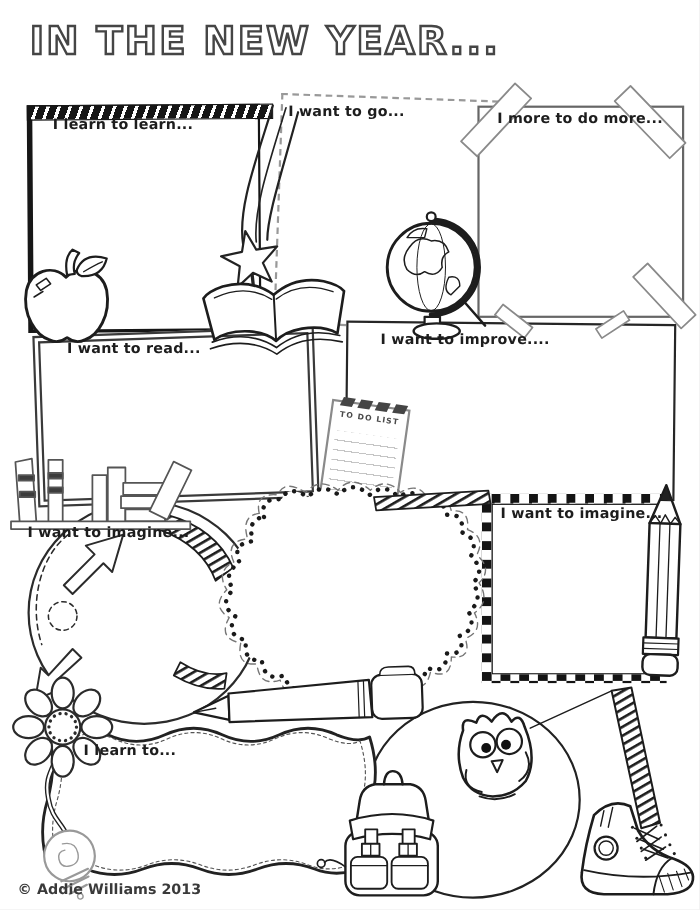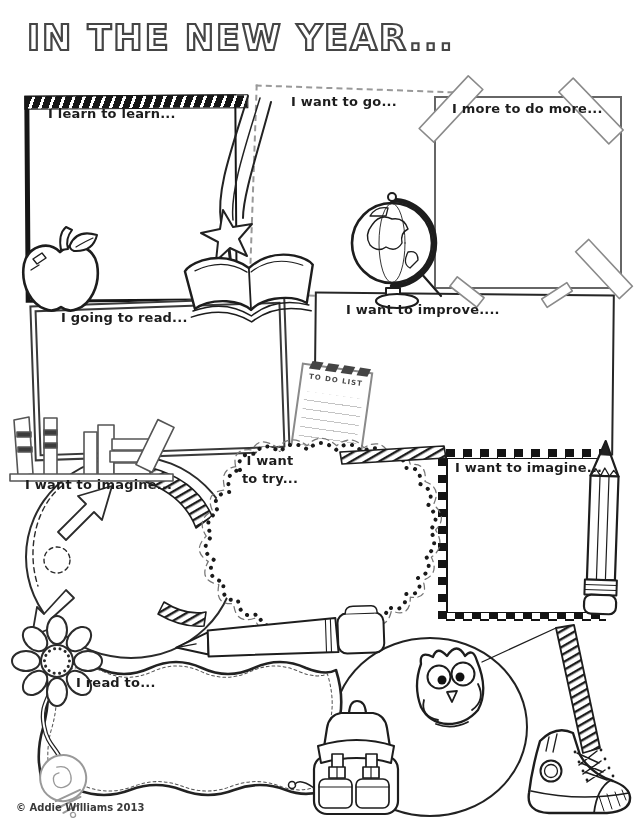--- a/index.html
+++ b/index.html
@@ -40,21 +40,21 @@
   .todo-note .clip { position:absolute; top:-5px; width:11px; height:8px; background:#454545; transform:skewX(-18deg); }
   .todo-note .head { margin-top:7px; text-align:center; font-size:7px; font-weight:700;
     letter-spacing:1px; color:#4a4a4a; }
   .todo-note .lines { position:absolute; left:5px; right:5px; top:26px; bottom:5px;
     background:repeating-linear-gradient(#ffffff 0 8px, #c4c4c4 8px 9px); }
   .svg-decor { position:absolute; left:0; top:0; z-index:3; pointer-events:none; }
   .label { position:absolute; z-index:4; font-size:13px; font-weight:600;
     letter-spacing:0.2px; color:#1d1d1d; white-space:nowrap; }
   .pre { white-space:pre-line; text-align:center; line-height:1.4; }
   .copyright { position:absolute; left:16px; top:802px; z-index:4;
-    font-size:10px; font-weight:600; color:#3a3a3a; }
+    font-size:13px; font-weight:600; color:#3a3a3a; }
 </style>
 </head>
 <body>
 
 <div class="page">
 
   <div class="title">IN THE NEW YEAR...</div>
 
   <div class="box learn-box">
     <div class="hatch"></div>
@@ -270,24 +270,22 @@
       <circle cx="605" cy="759" r="1.4" fill="#1d1d1d" stroke="none"></circle>
       <circle cx="609" cy="768" r="1.4" fill="#1d1d1d" stroke="none"></circle>
       <circle cx="613" cy="776" r="1.4" fill="#1d1d1d" stroke="none"></circle>
       <circle cx="551" cy="771" r="10.5" fill="none" stroke-width="2"></circle>
       <circle cx="551" cy="771" r="6.5" fill="none" stroke-width="1.3"></circle>
       <path d="M549,737 L546,751 M557,734 L553,752" fill="none" stroke-width="1.3"></path>
     </g>
   </svg>
 
   <div class="label" style="left:48px;  top:106px;">I learn to learn...</div>
-  <div class="label" style="left:262px; top:94px;margin-left:29px;">I want to go...</div>
+  <div class="label" style="left:262px; top:94px;">I want to go...</div>
   <div class="label" style="left:452px; top:101px;">I more to do more...</div>
-  <div class="label" style="left:61px;  top:310px;">I going to read...</div>
+  <div class="label" style="left:61px;  top:310px;">I want to read...</div>
   <div class="label" style="left:346px; top:302px;">I want to improve....</div>
   <div class="label" style="left:25px;  top:477px; width:212px; text-align:left;">I want to imagine...</div>
-  <div class="label pre" style="left:228px; top:452px; width:84px;">I want
-to try...</div>
   <div class="label" style="left:455px; top:460px;">I want to imagine...</div>
-  <div class="label" style="left:76px;  top:675px;">I read to...</div>
+  <div class="label" style="left:76px;  top:675px;">I learn to...</div>
 
   <div class="copyright">© Addie Williams 2013</div>
 </div>
 
 </body></html>

